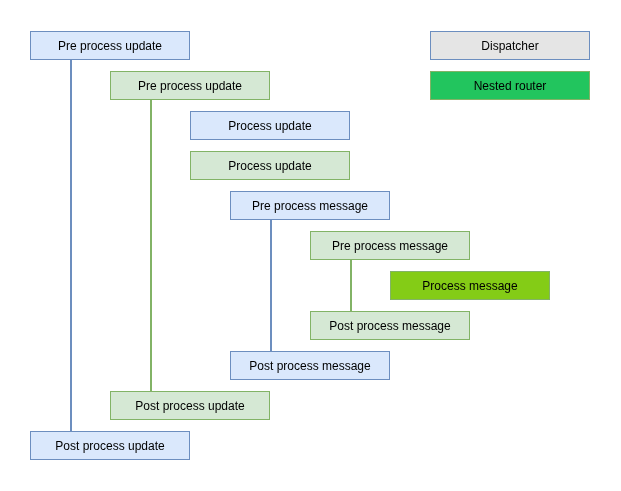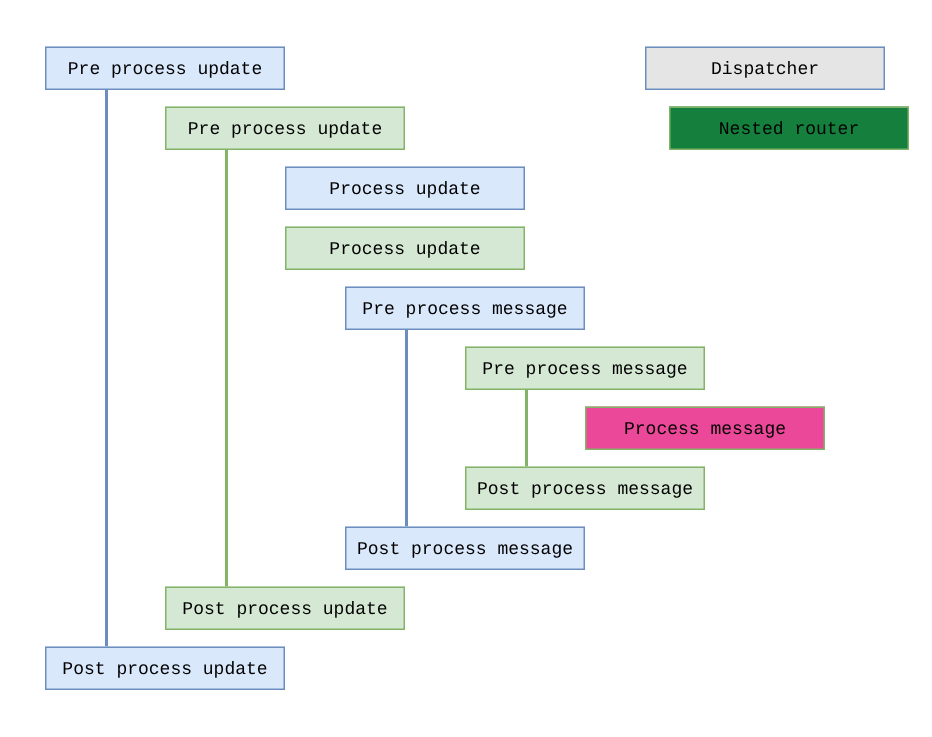--- a/index.html
+++ b/index.html
@@ -6,21 +6,21 @@
     margin: 0;
     padding: 0;
     background: #ffffff;
   }
   .canvas {
     position: relative;
     width: 621px;
     height: 491px;
     background: #ffffff;
     overflow: hidden;
-    font-family: Liberation Mono, monospace;
+    font-family: Liberation Sans, sans-serif;
   }
   .node {
     position: absolute;
     box-sizing: border-box;
     border: 1px solid;
     display: flex;
     align-items: center;
     justify-content: center;
     z-index: 2;
   }
@@ -43,39 +43,39 @@
     <div class="connector" style="left: 70px; top: 60px; height: 371px; background: rgb(108, 142, 191);"></div>
     <div class="connector" style="left: 150px; top: 100px; height: 291px; background: rgb(130, 179, 102);"></div>
     <div class="connector" style="left: 270px; top: 220px; height: 131px; background: rgb(108, 142, 191);"></div>
     <div class="connector" style="left: 350px; top: 260px; height: 51px; background: rgb(130, 179, 102);"></div>
     <div class="node" style="left: 30px; top: 31px; width: 160px; height: 29px; background: rgb(218, 232, 252); border-color: rgb(108, 142, 191);">
       <span>Pre process update</span>
     </div>
     <div class="node" style="left: 430px; top: 31px; width: 160px; height: 29px; background: #e5e5e5; border-color: rgb(108, 142, 191);">
       <span>Dispatcher</span>
     </div>
-    <div class="node" style="left: 430px; top: 71px; width: 160px; height: 29px; background: #15803d; border-color: rgb(130, 179, 102); margin-left: 16px;">
+    <div class="node" style="left: 430px; top: 71px; width: 160px; height: 29px; background: #22c55e; border-color: rgb(130, 179, 102);">
       <span>Nested router</span>
     </div>
     <div class="node" style="left: 110px; top: 71px; width: 160px; height: 29px; background: rgb(213, 232, 212); border-color: rgb(130, 179, 102);">
       <span>Pre process update</span>
     </div>
     <div class="node" style="left: 190px; top: 111px; width: 160px; height: 29px; background: rgb(218, 232, 252); border-color: rgb(108, 142, 191);">
       <span>Process update</span>
     </div>
     <div class="node" style="left: 190px; top: 151px; width: 160px; height: 29px; background: rgb(213, 232, 212); border-color: rgb(130, 179, 102);">
       <span>Process update</span>
     </div>
     <div class="node" style="left: 230px; top: 191px; width: 160px; height: 29px; background: rgb(218, 232, 252); border-color: rgb(108, 142, 191);">
       <span>Pre process message</span>
     </div>
     <div class="node" style="left: 310px; top: 231px; width: 160px; height: 29px; background: rgb(213, 232, 212); border-color: rgb(130, 179, 102);">
       <span>Pre process message</span>
     </div>
-    <div class="node" style="left: 390px; top: 271px; width: 160px; height: 29px; background: #ec4899; border-color: rgb(130, 179, 102);">
+    <div class="node" style="left: 390px; top: 271px; width: 160px; height: 29px; background: #84cc16; border-color: rgb(130, 179, 102);">
       <span>Process message</span>
     </div>
     <div class="node" style="left: 310px; top: 311px; width: 160px; height: 29px; background: rgb(213, 232, 212); border-color: rgb(130, 179, 102);">
       <span>Post process message</span>
     </div>
     <div class="node" style="left: 230px; top: 351px; width: 160px; height: 29px; background: rgb(218, 232, 252); border-color: rgb(108, 142, 191);">
       <span>Post process message</span>
     </div>
     <div class="node" style="left: 110px; top: 391px; width: 160px; height: 29px; background: rgb(213, 232, 212); border-color: rgb(130, 179, 102);">
       <span>Post process update</span>

